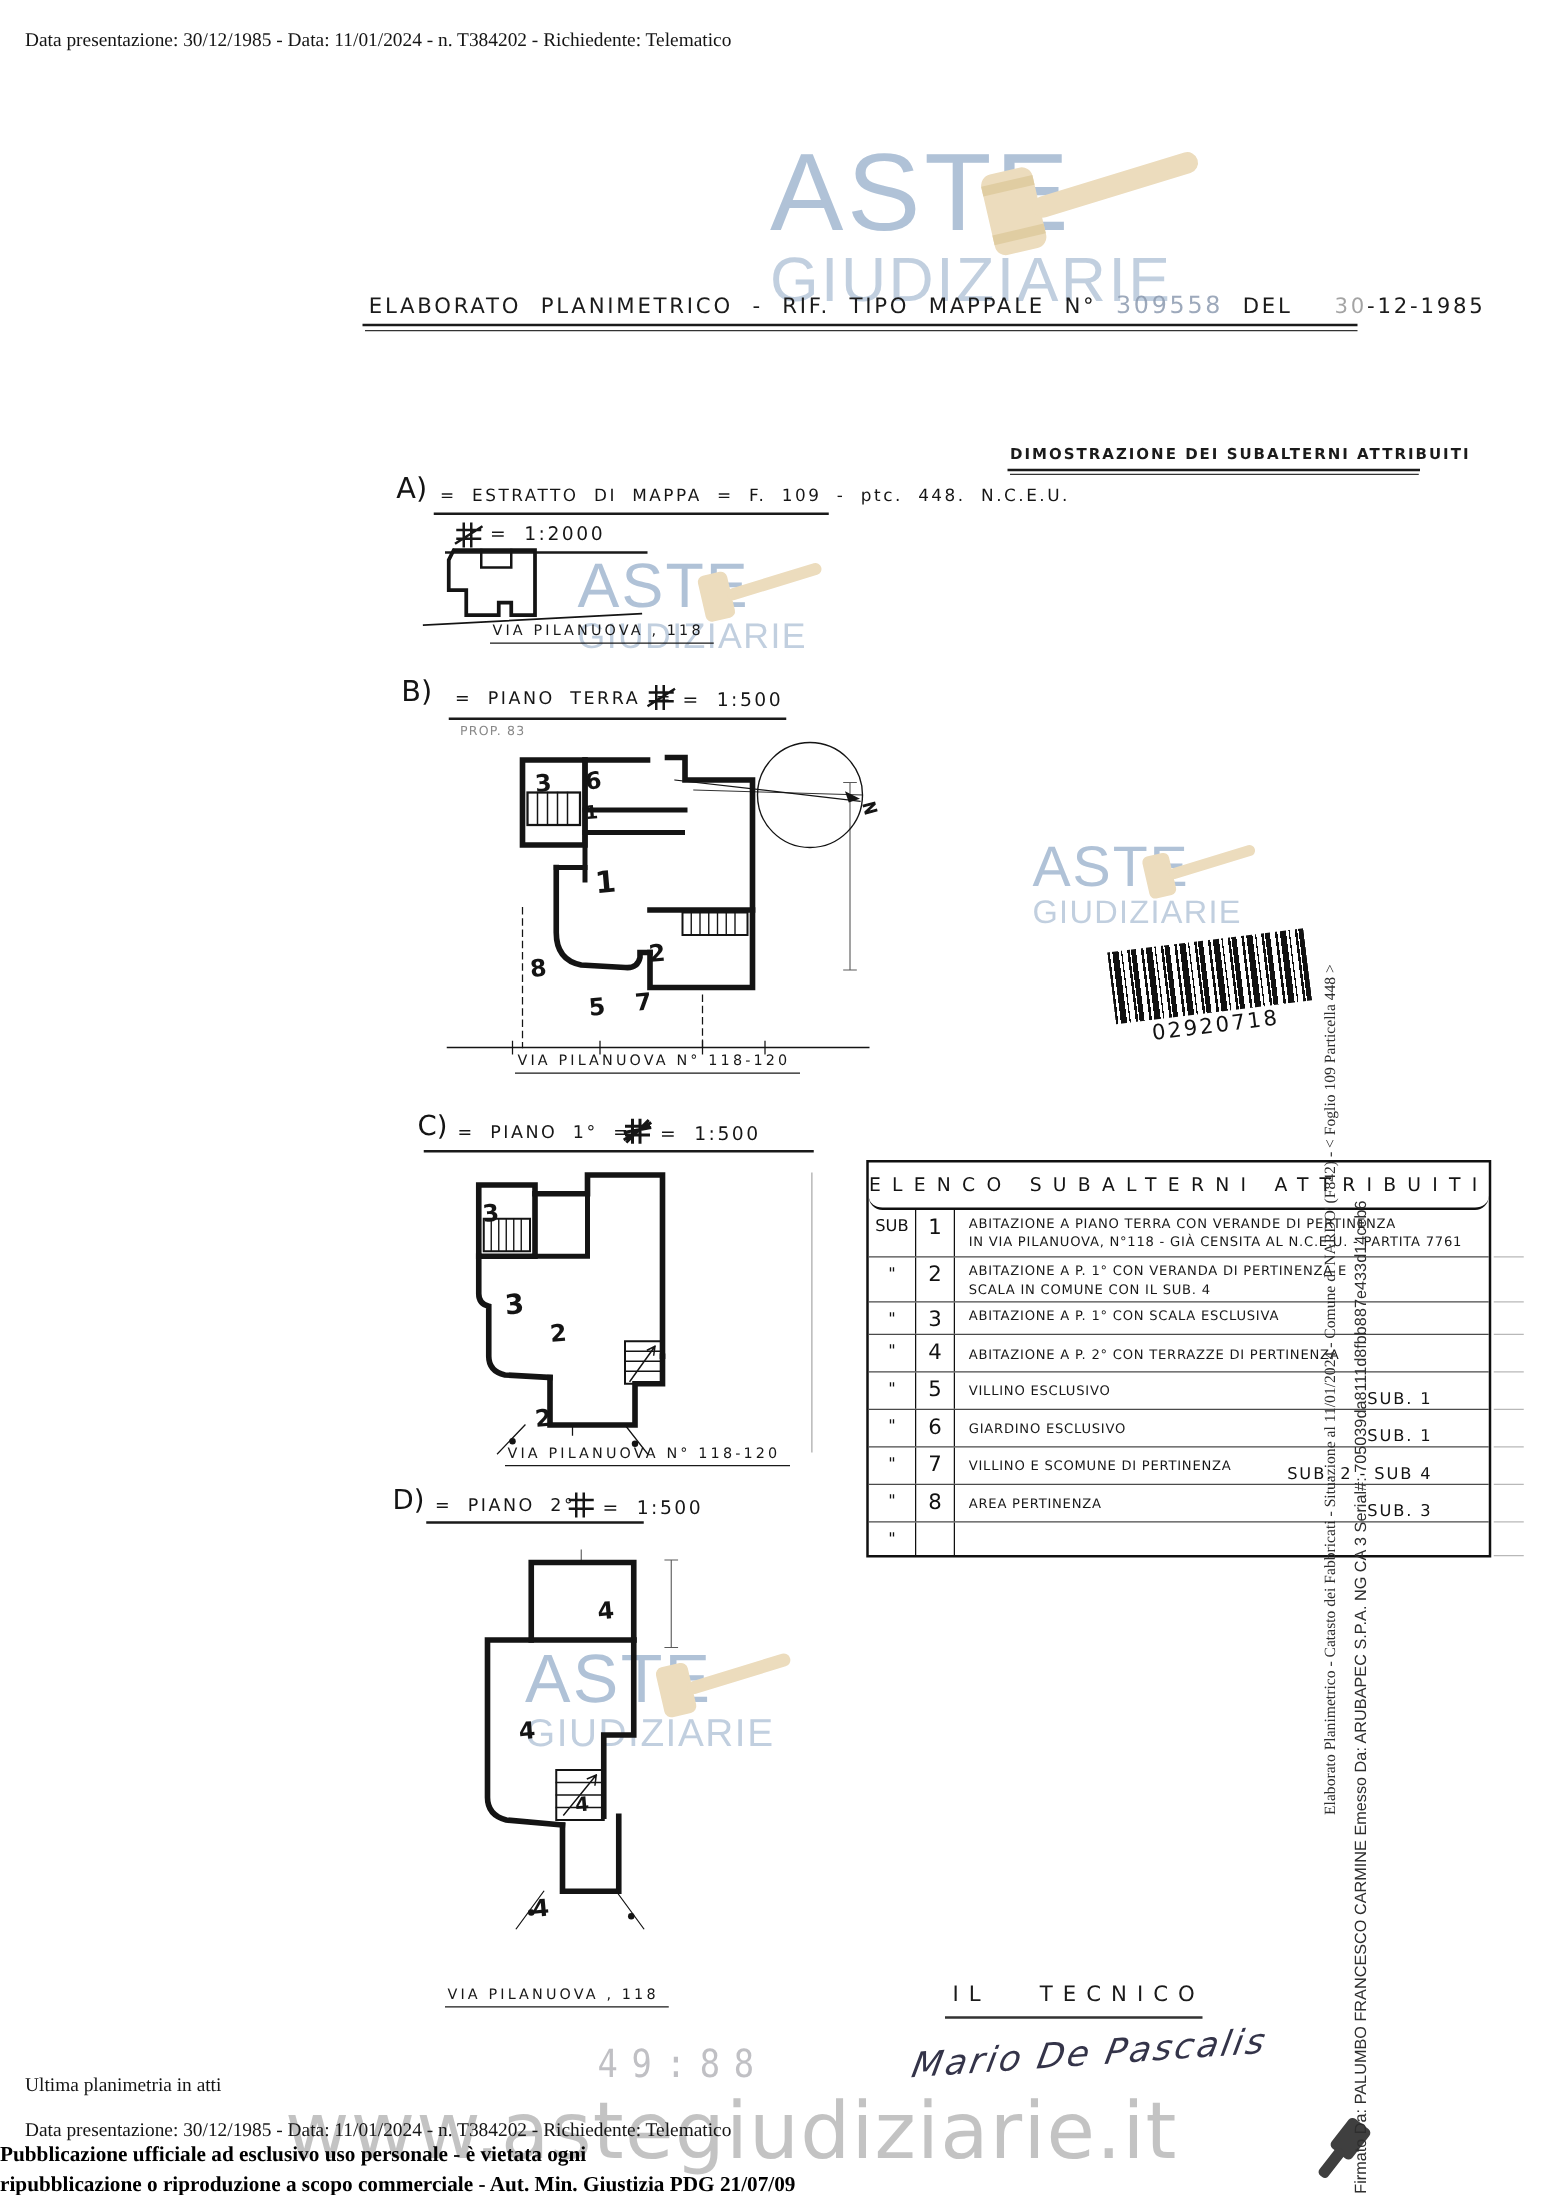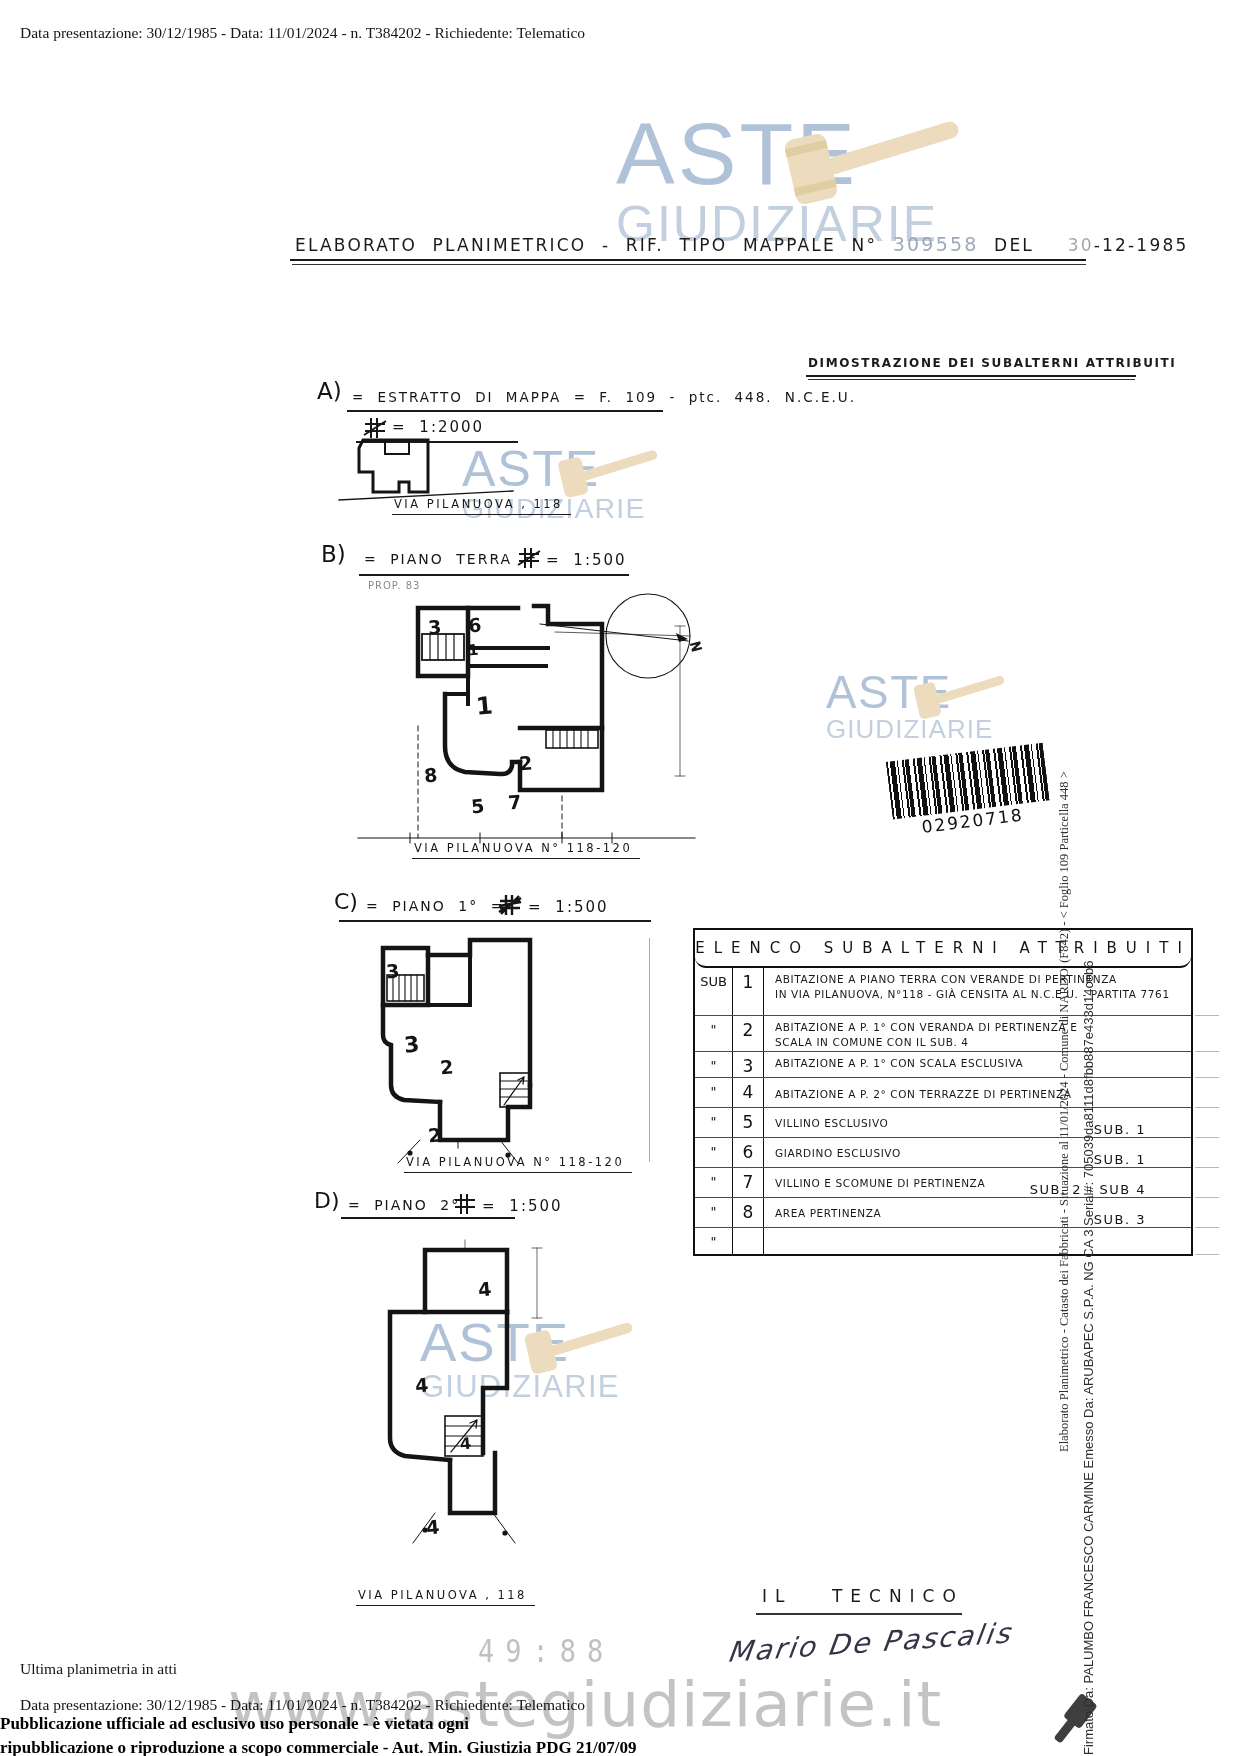--- a/index.html
+++ b/index.html
@@ -248,21 +248,21 @@
   <span class="room" style="left:386px;top:960px">3</span>
   <span class="room" style="left:404px;top:1032px;font-size:22px">3</span>
   <span class="room" style="left:440px;top:1056px">2</span>
   <span class="room" style="left:428px;top:1124px">2</span>
   <div class="abs" style="left:649px;top:938px;width:1px;height:224px;background:#555;opacity:0.5"></div>
   <div class="street" style="left:404px;top:1155px">VIA PILANUOVA N° 118-120</div>
 
   <div class="tbl">
     <div class="tbl-head">ELENCO SUBALTERNI ATTRIBUITI</div>
 
-    <div class="trow" style="height:48px">
+    <div class="trow" style="height:38px">
       <div class="c1">SUB</div>
       <div class="c2">1</div>
       <div class="cd">
         <div>ABITAZIONE A PIANO TERRA CON VERANDE DI PERTINENZA</div>
         <div>IN VIA PILANUOVA, N°118 - GIÀ CENSITA AL N.C.E.U. - PARTITA 7761</div>
       </div>
     </div>
     <div class="trow" style="height:36px">
       <div class="c1">"</div>
       <div class="c2">2</div>

